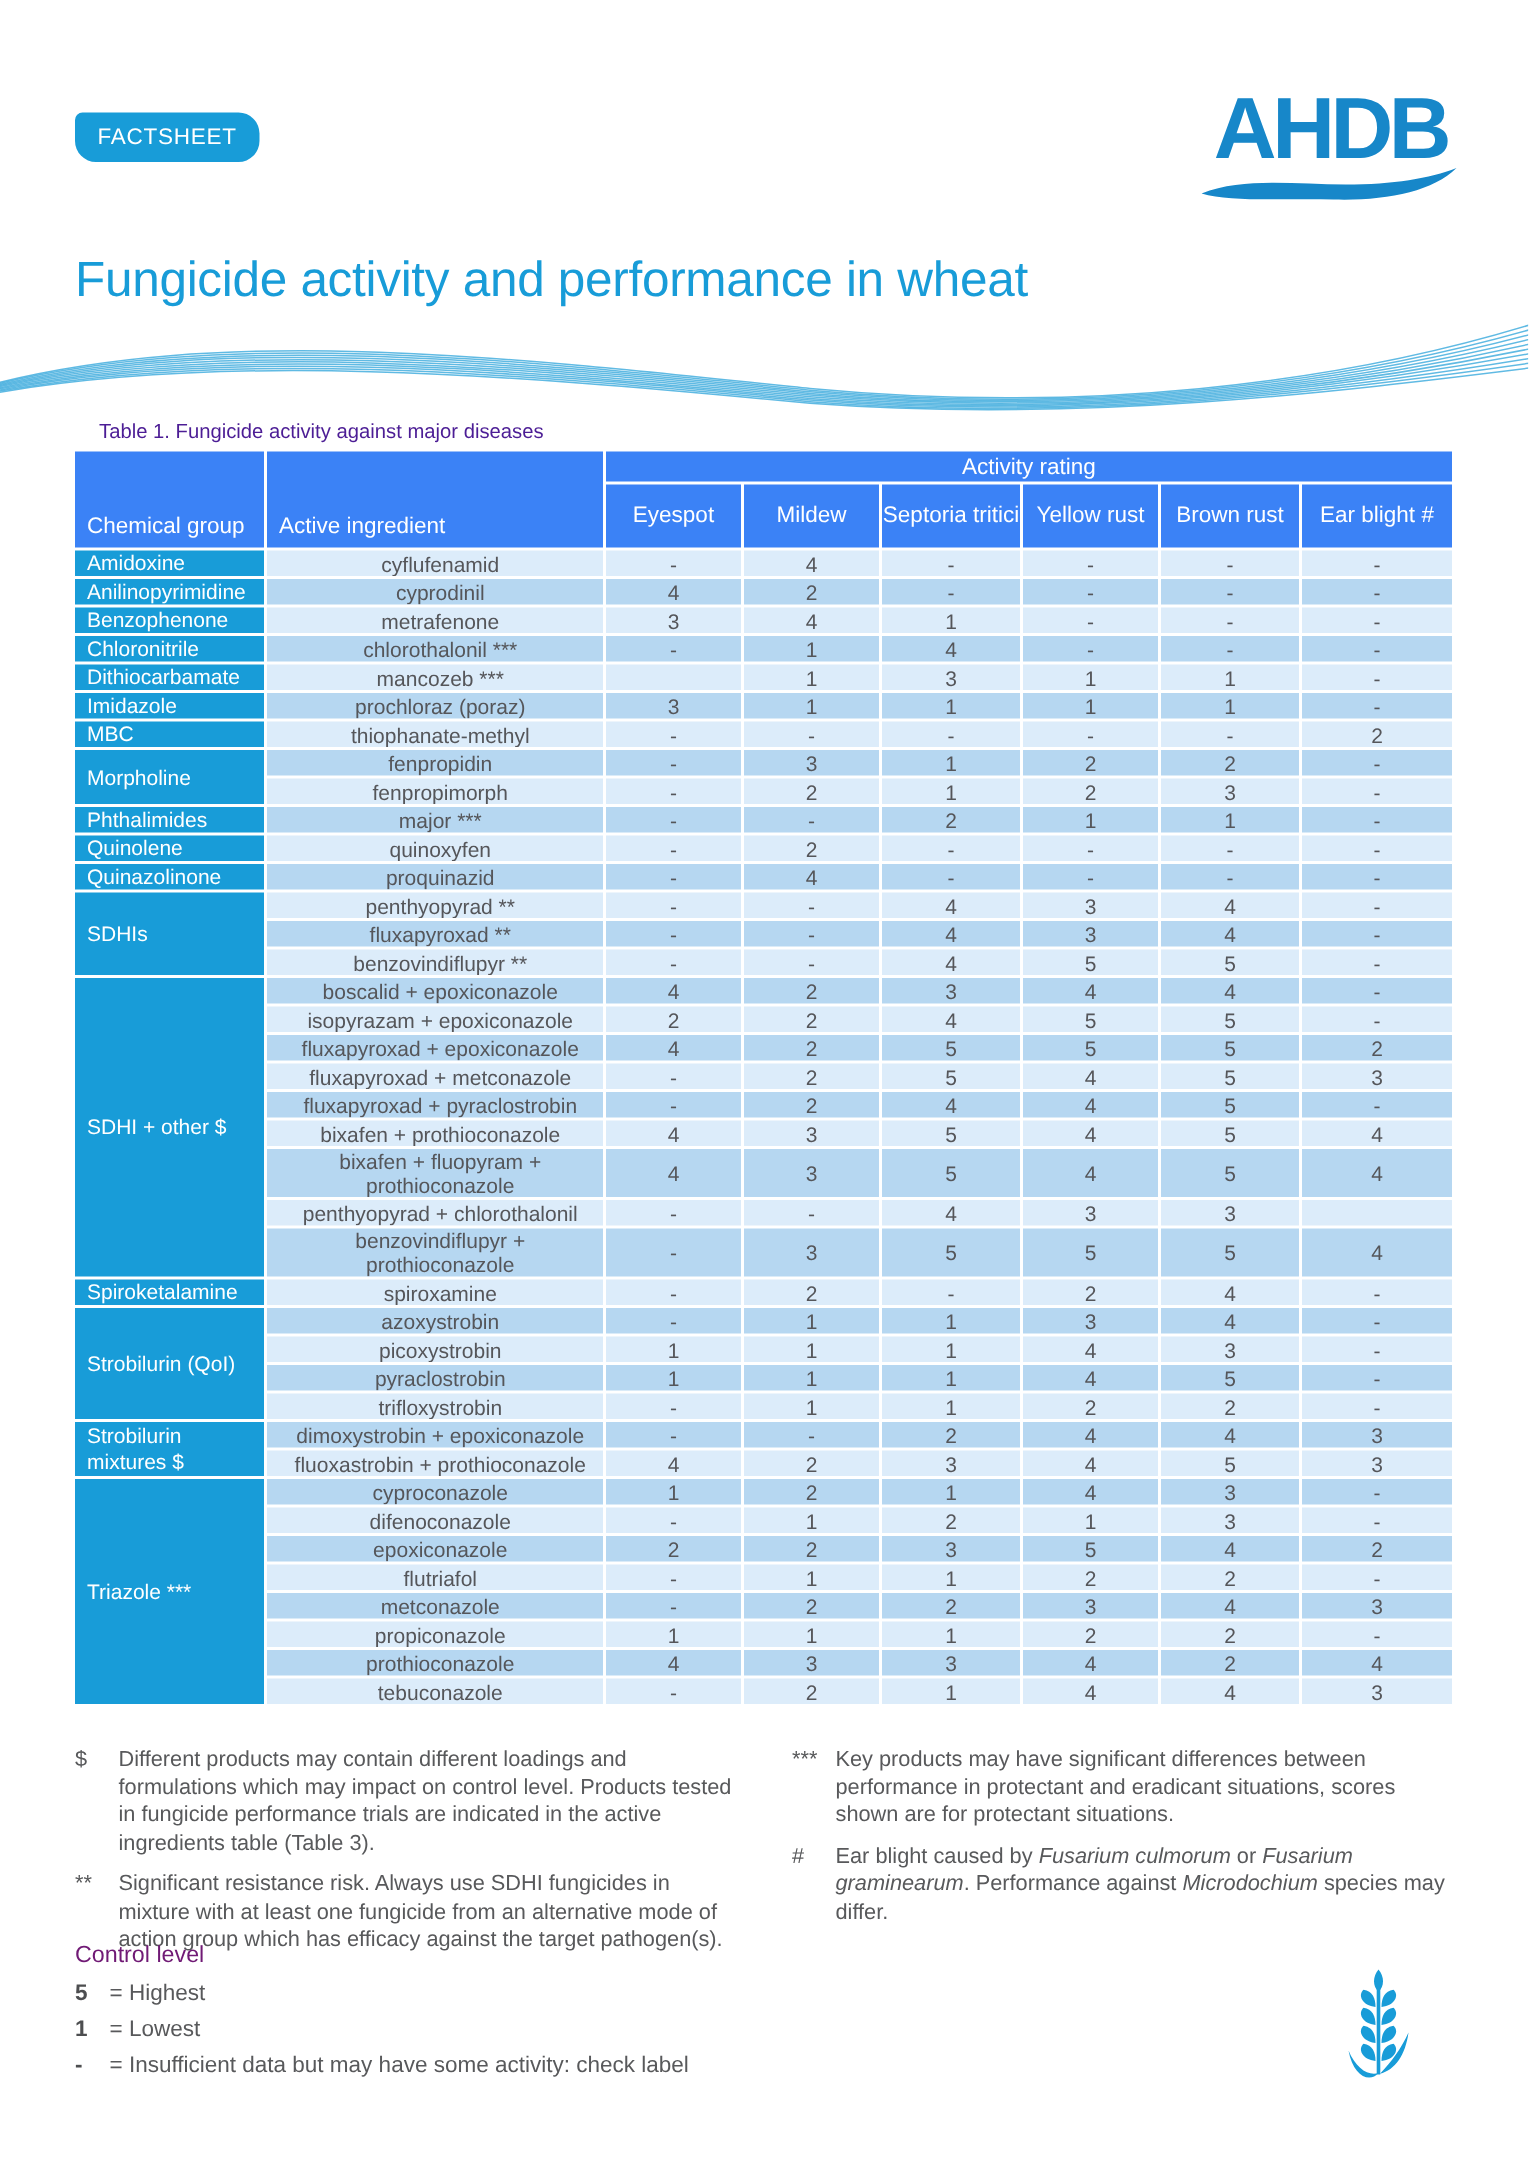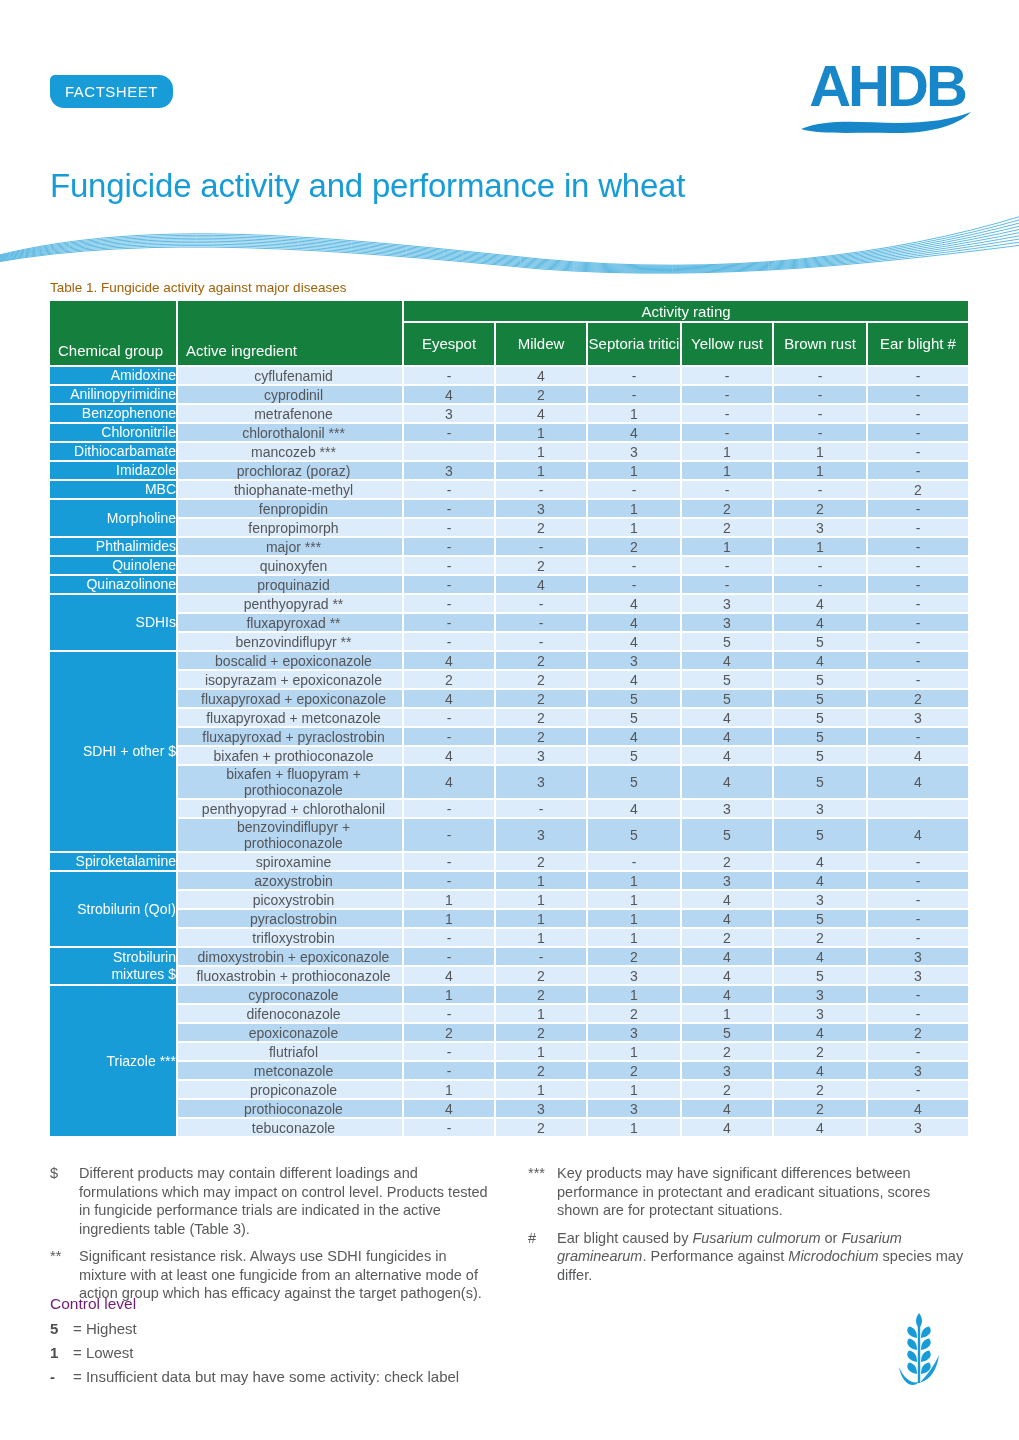--- a/index.html
+++ b/index.html
@@ -11,30 +11,30 @@
          font-size:15px;font-weight:500;letter-spacing:.5px;padding:8px 15px;
          border-radius:5px 14px 14px 14px;}
   .logo{position:absolute;right:46px;top:34px;width:172px;text-align:center;line-height:1;}
   .logo-text{color:#1787c9;font-size:58px;font-weight:700;letter-spacing:-3px;display:block;}
   .logo svg{display:block;margin-top:-4px;}
   .title{position:absolute;left:50px;top:144px;margin:0;font-size:33px;font-weight:500;
          color:#189cd8;letter-spacing:-.2px;}
   .waves{position:absolute;left:0;top:190px;}
 
   
-  .caption{position:absolute;left:50px;top:257px;font-size:13.5px;color:#a16207;}
+  .caption{position:absolute;left:66px;top:257px;font-size:13.5px;color:#4c1d95;}
   .table-wrap{position:absolute;left:48px;top:276px;}
   table{border-collapse:separate;border-spacing:2px;table-layout:fixed;}
   th,td{padding:0;font-weight:400;overflow:hidden;}
-  thead th{background:#15803d;color:#fff;font-size:15px;}
+  thead th{background:#3b82f6;color:#fff;font-size:15px;}
   .th-left{vertical-align:bottom;text-align:left;padding:0 0 6px 8px;}
   .th-activity{height:20px;font-weight:400;}
   .th-sub{height:42px;line-height:1.15;font-weight:400;}
   tbody td{font-size:14px;color:#55565a;height:17px;}
-  .group-cell{background:#189cd8;color:#fff;text-align:right;padding-left:8px;
+  .group-cell{background:#189cd8;color:#fff;text-align:left;padding-left:8px;
               font-size:14px;vertical-align:middle;line-height:1.2;}
   .ingredient-cell{text-align:center;padding-left:7px;white-space:pre-line;line-height:16px;}
   .rating-cell{text-align:center;}
   tr.light td:not(.group-cell){background:#dcecfa;}
   tr.dark  td:not(.group-cell){background:#b6d7f1;}
 
   
   .footnotes{position:absolute;left:50px;top:1141px;width:922px;display:flex;gap:34px;}
   .fcol{flex:1;}
   .footnote{display:flex;margin-bottom:9px;font-size:14.5px;line-height:18.5px;color:#58595b;}

